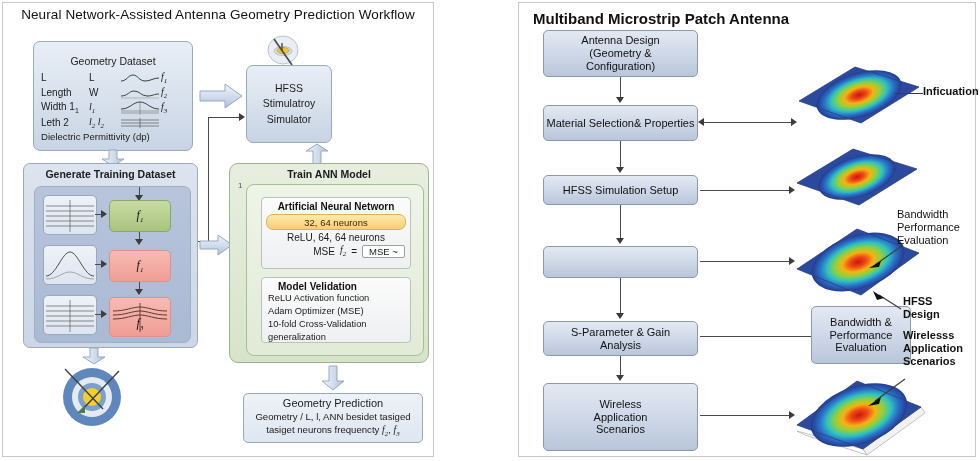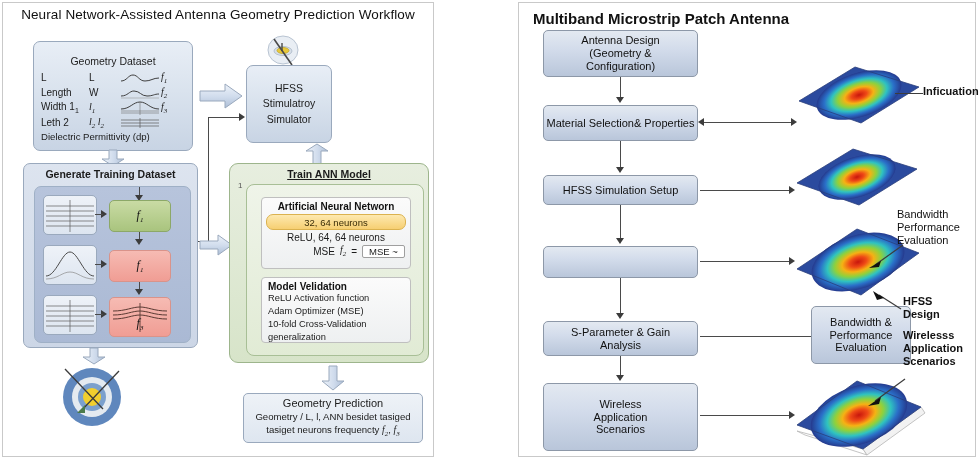--- a/index.html
+++ b/index.html
@@ -60,21 +60,21 @@
   .f-red{background:linear-gradient(180deg,#f6bbb3 0%,#f09d94 100%);border-color:#d9938a;}
   .fbox .lbl{position:relative;z-index:3;font-family:"Liberation Serif",serif;font-style:italic;color:#111;}
 
   
   #target-icon{position:absolute;left:52px;top:358px;width:74px;height:72px;}
 
   
   #train-ann{left:226px;top:160px;width:200px;height:200px;border:1px solid #9db58c;border-radius:9px;
     background:linear-gradient(180deg,#e7eedf 0%,#d7e4c9 100%);
     display:block;}
-  #train-ann .hd{margin-top:4px;text-align:center;font-size:10.5px;font-weight:bold;color:#1b1b1b;text-decoration:underline;}
+  #train-ann .hd{margin-top:4px;text-align:center;font-size:10.5px;font-weight:bold;color:#1b1b1b;}
   #train-ann .tick{position:absolute;left:8px;top:17px;font-size:8px;color:#555;}
   .ann-inner{position:absolute;left:16px;top:20px;width:176px;height:170px;
     border:1px solid #a8bf96;border-radius:8px;background:linear-gradient(180deg,#eff4e9 0%,#e1ebd5 100%);}
   .ann-card{position:absolute;left:14px;box-sizing:border-box;border:1px solid #bfbfbf;border-radius:4px;
     background:linear-gradient(180deg,#fbfbfb 0%,#eef0f1 100%);}
   #ann-card-1{top:12px;width:150px;height:72px;}
   #ann-card-2{top:92px;width:150px;height:66px;}
   .ann-title{font-size:10px;font-weight:bold;text-align:center;color:#111;margin-top:3px;}
   .neuron-bar{margin:2px 4px 0 4px;height:14px;border:1px solid #dbb24f;border-radius:7px;
     background:linear-gradient(180deg,#fde9b0 0%,#f6cf72 100%);
@@ -319,21 +319,21 @@
           <div class="ann-line">ReLU, 64, 64 neurons</div>
           <div class="mse-row">
             <span>MSE</span>
             <span class="it"><span>f</span><span class="sub">2</span></span>
             <span>=</span>
             <span class="mse-chip">MSE  ~</span>
           </div>
         </div>
 
         <div class="ann-card" id="ann-card-2">
-          <div class="ann-title" style="text-align:left;padding-left:6px;">Model Velidation</div>
+          <div class="ann-title" style="text-align:left;padding-left:16px;">Model Velidation</div>
           <div class="val-list">ReLU Activation function</div>
           <div class="val-list">Adam Optimizer (MSE)</div>
           <div class="val-list">10-fold Cross-Validation</div>
           <div class="val-list">generalization</div>
         </div>
       </div>
     </div>
 
     <div class="fat-arrow" style="left:317px;top:362px;">
       <svg width="26" height="26" viewBox="0 0 26 26">

